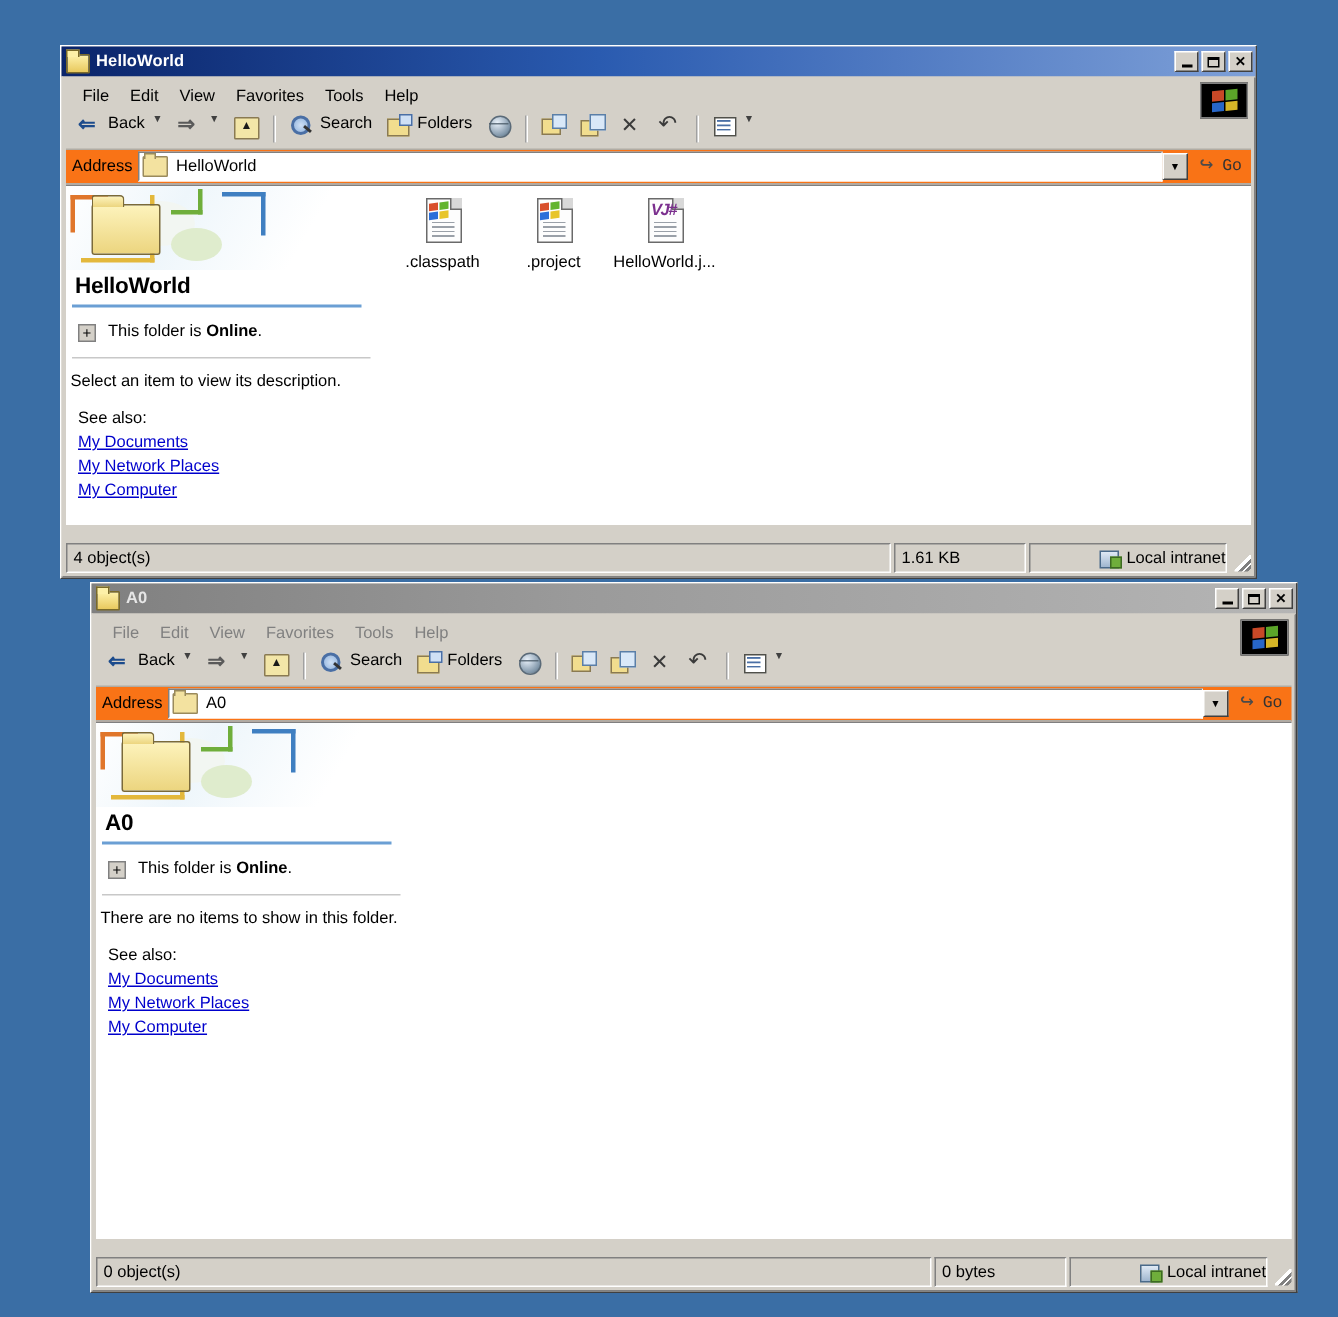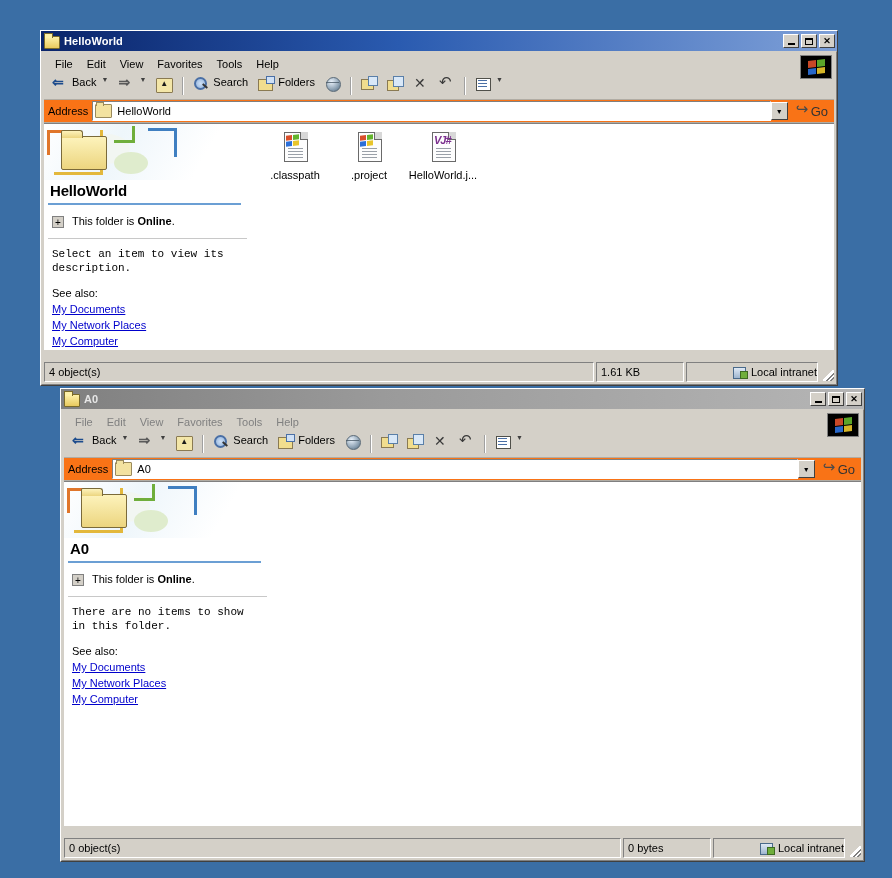--- a/index.html
+++ b/index.html
@@ -233,21 +233,21 @@
   .addr-folder::before{
     content:""; position:absolute; left:0px; top:-3px; width:6px;height:3px;background:#f3e2a0;border:1px solid #9a8a5c;border-bottom:none;
   }
   .addr-text { font-size:11px; color:#000; }
   .addr-dd {
     width:17px;height:18px;background:#d4d0c8; margin-right:2px;
     border-top:1px solid #fff;border-left:1px solid #fff;border-right:1px solid #404040;border-bottom:1px solid #404040;
     display:flex;align-items:center;justify-content:center;box-sizing:border-box;
   }
   .addr-dd::after{content:"\25BC"; font-size:7px; color:#000;}
-  .go-btn{ display:flex;align-items:center;gap:0; padding:0 6px; font-size:13px;color:#333;}
+  .go-btn{ display:flex;align-items:center;gap:0; padding:0 6px; font-size:11px;color:#333;font-family:Liberation Mono, monospace;}
   .go-ico{ width:15px;height:15px;position:relative;}
   .go-ico::before{content:"\21AA"; position:absolute;left:0;top:-4px;font-size:15px;color:#4a4a4a;}
 
   
   .content {
     flex:1; display:flex; min-height:0;
     border-top:1px solid #808080;
     background:#fff;
     box-sizing:border-box;
   }
@@ -284,21 +284,21 @@
   }
   .tp-rule { height:2px; background:#6b9fd4; margin: 2px 10px 0 4px; }
   .tp-section { padding: 10px 8px 0 8px; }
   .tp-online { display:flex; align-items:flex-start; gap:8px; font-size:11px; color:#000; }
   .plusbox {
     width:12px;height:12px; background:#d4d0c8; border:1px solid #808080;
     display:flex;align-items:center;justify-content:center; font-size:10px; line-height:9px; color:#000;
     box-sizing:border-box; margin-top:1px; flex:0 0 auto;
   }
   .tp-hr { height:1px; background:#c8c8c8; margin:10px 4px 8px 4px;}
-  .tp-desc { font-size:11px; color:#000; line-height:14px; padding:0 8px;font-family:Liberation Mono, monospace; }
+  .tp-desc { font-size:11px; color:#000; line-height:14px; padding:0 3px; }
   .tp-seealso { font-size:11px; color:#000; padding: 12px 8px 2px 8px;}
   .tp-link {
     display:block; font-size:11px; color:#0000cc; text-decoration:underline;
     padding: 2px 8px; cursor:pointer;
   }
   .filepane { flex:1; background:#fff; padding: 6px 0 0 6px; display:flex; flex-wrap:wrap; align-content:flex-start; min-width:0;}
   .fileitem { width:74px; text-align:center; margin: 2px 0 1px 0; cursor:default; }
   .file-ico { width:30px;height:34px; margin:0 auto; position:relative; }
   .page {
     position:absolute; left:4px; top:0; width:22px; height:28px;

